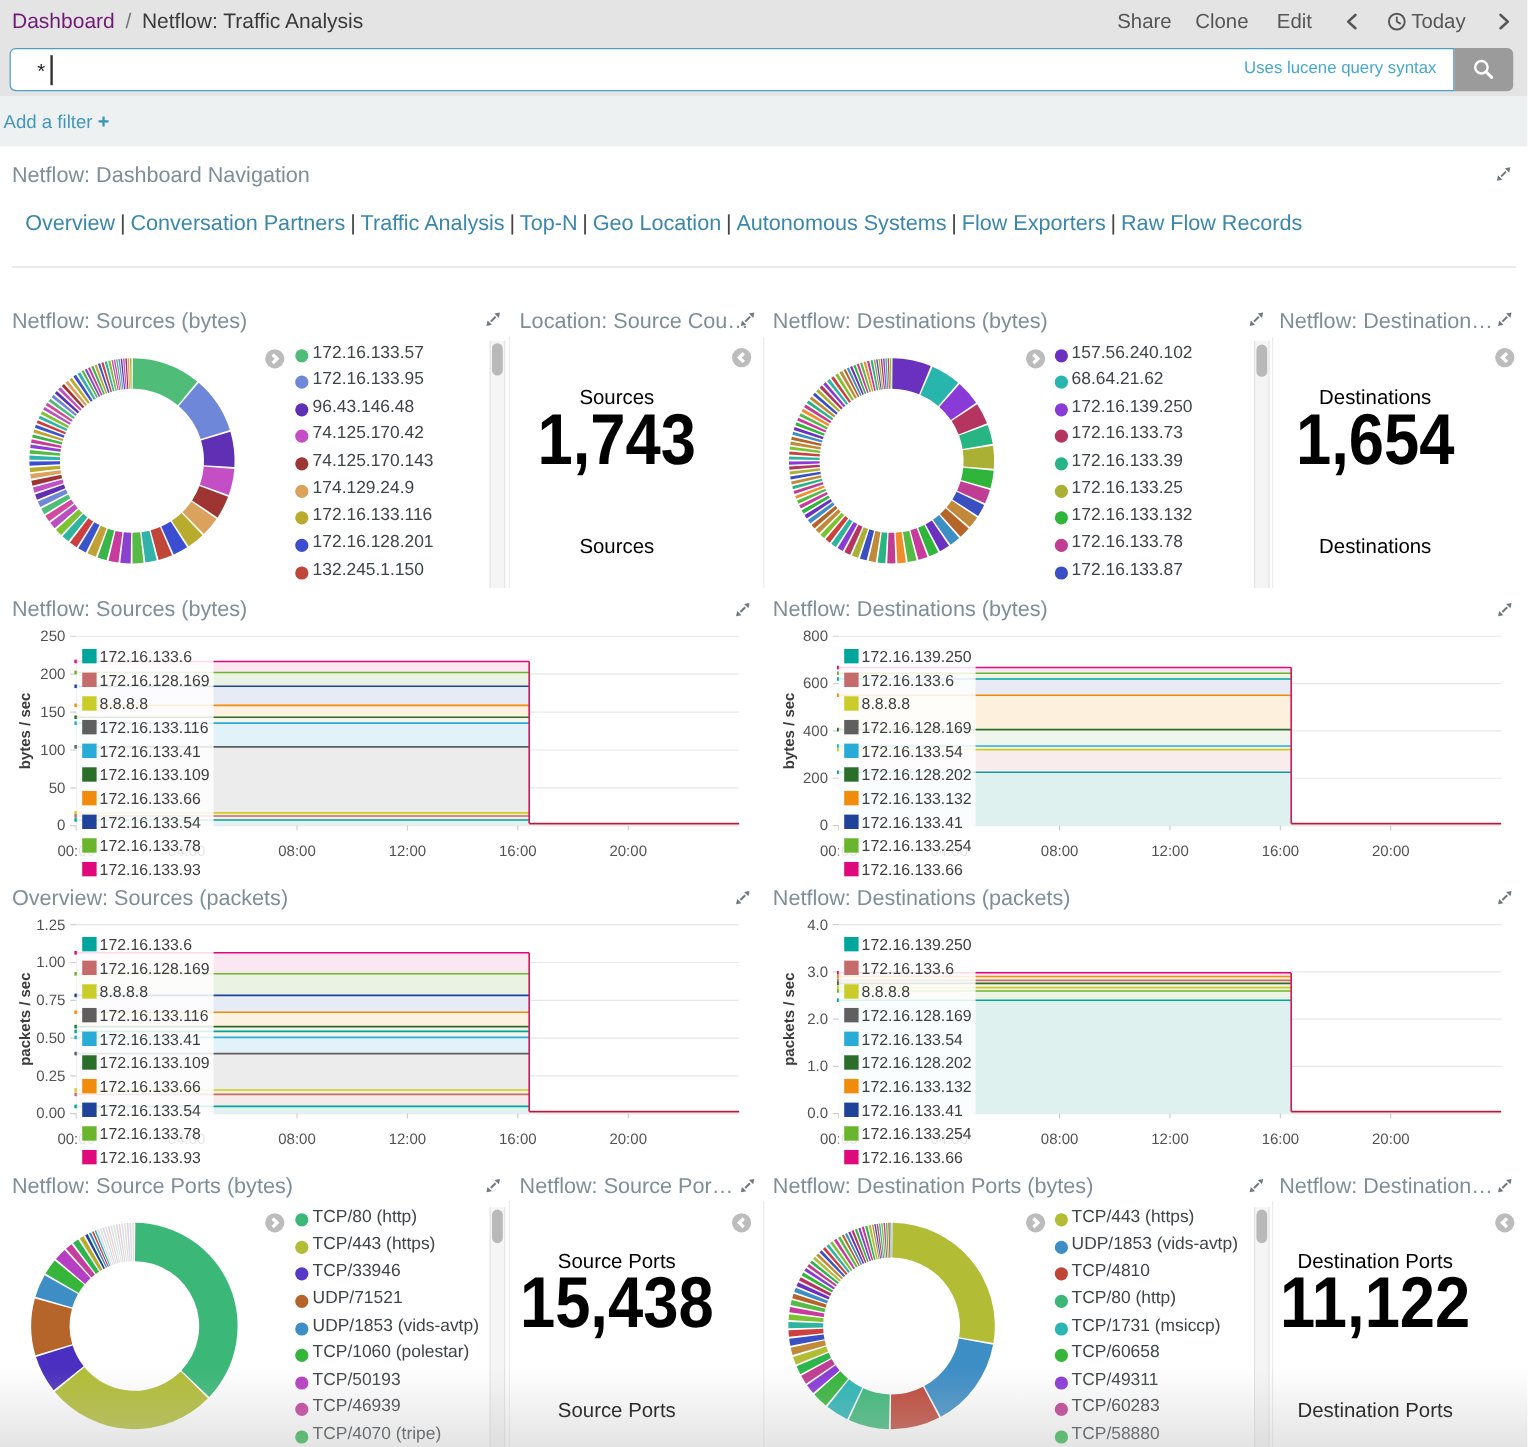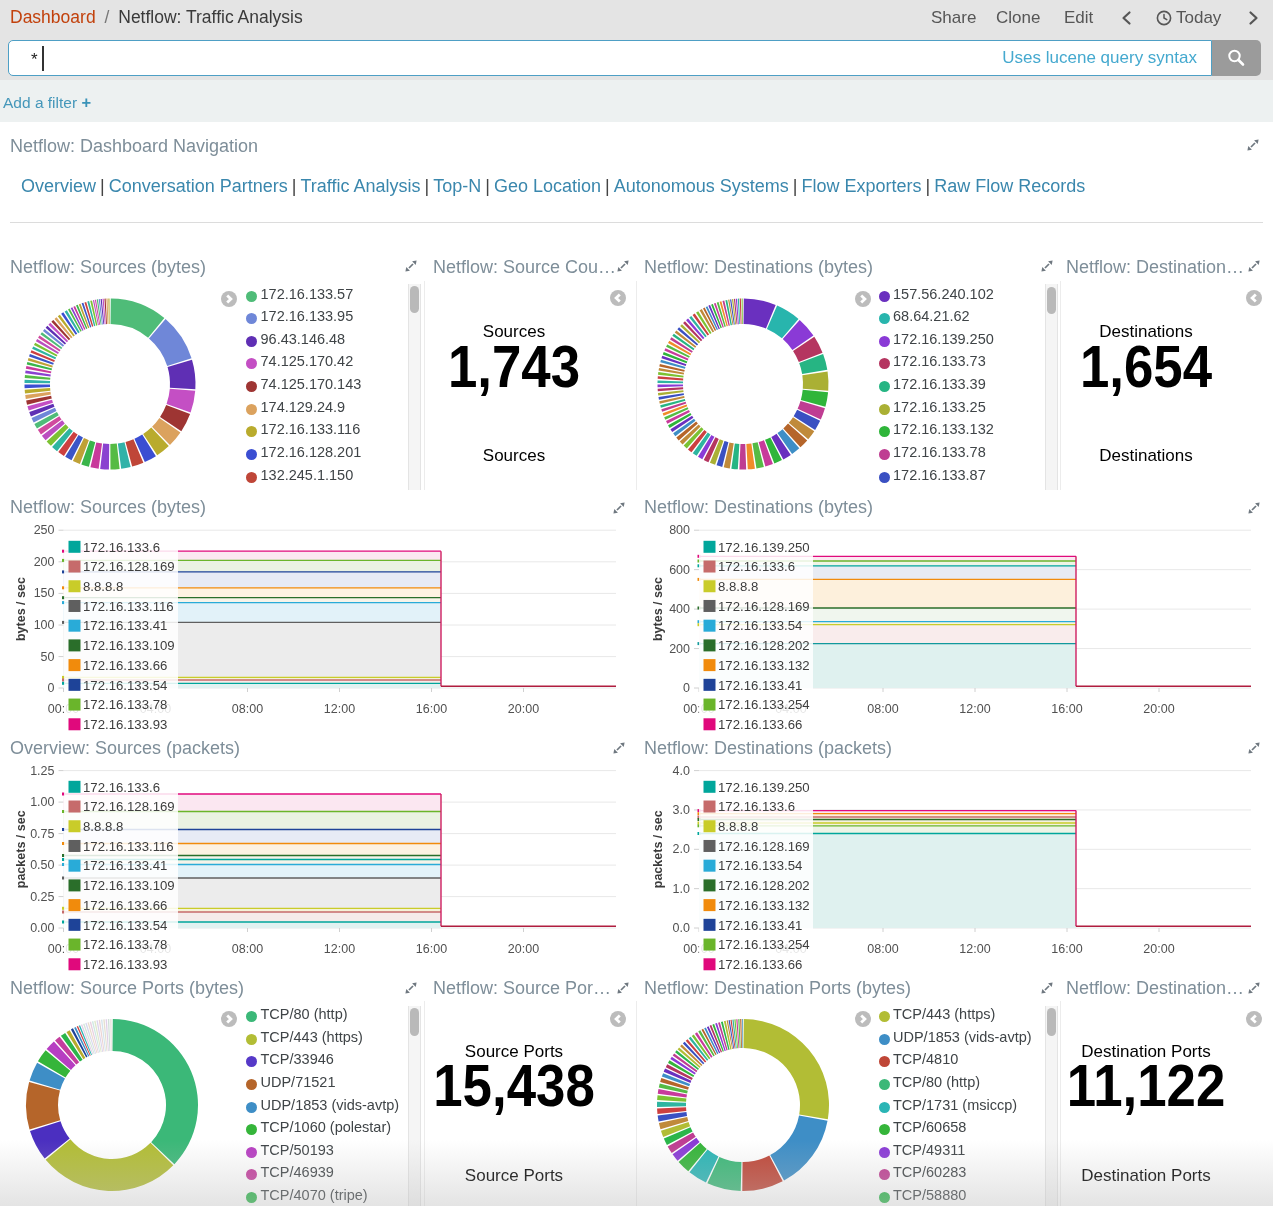--- a/index.html
+++ b/index.html
@@ -14,21 +14,21 @@
 .metric { position:absolute; width:260px; text-align:center; color:#000; }
 .num { font-size:60px; font-weight:bold; transform:scaleX(0.88); transform-origin:center top; }
 </style></head>
 <body>
 <div id="page">
 
 <div class="abs" style="left:0;top:0;width:1273px;height:80px;background:#e4e4e4"></div>
 <div class="abs" style="left:0;top:80px;width:1273px;height:42px;background:#edf1f1"></div>
 
 <div class="abs" style="left:10px;top:7px;font-size:17.5px;color:#3a3a3a">
-  <span style="color:#c2410c">Dashboard</span>
+  <span style="color:#701a75">Dashboard</span>
   <span style="color:#777;padding:0 4px">/</span>
   Netflow: Traffic Analysis
 </div>
 
 <span class="abs" style="left:931px;top:8px;font-size:17px;color:#565656">Share</span>
 <span class="abs" style="left:996px;top:8px;font-size:17px;color:#565656">Clone</span>
 <span class="abs" style="left:1064px;top:8px;font-size:17px;color:#565656">Edit</span>
 <svg class="abs" style="left:1120px;top:10px" width="13" height="16" viewBox="0 0 13 16">
       <polyline points="9.5,2.5 3.5,8 9.5,13.5" fill="none" stroke="#565656" stroke-width="2.2" stroke-linecap="round" stroke-linejoin="round"></polyline>
     </svg>
@@ -37,21 +37,21 @@
       <path d="M8,4.4 L8,8 L10.8,9.7" fill="none" stroke="#565656" stroke-width="1.5" stroke-linecap="round"></path>
     </svg>
 <span class="abs" style="left:1176px;top:8px;font-size:17px;color:#565656">Today</span>
 <svg class="abs" style="left:1247px;top:10px" width="13" height="16" viewBox="0 0 13 16">
       <polyline points="3.5,2.5 9.5,8 3.5,13.5" fill="none" stroke="#565656" stroke-width="2.2" stroke-linecap="round" stroke-linejoin="round"></polyline>
     </svg>
 
 <div class="abs" style="left:8px;top:40px;width:1204px;height:36px;background:#fff;border:1px solid #4e9fc5;border-radius:5px 0 0 5px">
   <span class="abs" style="left:22px;top:9px;font-size:17px;color:#222">*</span>
   <span class="abs" style="left:33px;top:5px;width:1.5px;height:25px;background:#333"></span>
-  <span class="abs" style="right:14px;top:7px;font-size:17px;color:#45a9cf">Uses lucene query syntax</span>
+  <span class="abs" style="right:14px;top:7px;font-size:14px;color:#45a9cf">Uses lucene query syntax</span>
 </div>
 <div class="abs" style="left:1212px;top:40px;width:49px;height:36px;background:#9b9b9b;border-radius:0 5px 5px 0">
   <svg width="49" height="36" viewBox="0 0 49 36">
         <g stroke="#fff" fill="none">
           <circle cx="22.5" cy="16" r="5.2" stroke-width="2"></circle>
           <line x1="26.5" y1="20" x2="31" y2="24.5" stroke-width="2.6" stroke-linecap="round"></line>
         </g>
       </svg>
 </div>
 <div class="abs" style="left:3px;top:93px;font-size:15.5px;color:#4597ba">Add a filter <span style="font-weight:bold;color:#3a93b8;font-size:16.5px">+</span></div>
@@ -163,21 +163,21 @@
 <span class="ltxt" style="left:260.5px;top:398.6px">174.129.24.9</span>
 <span class="ldot" style="left:246.0px;top:426.2px;background:#b9ab2d"></span>
 <span class="ltxt" style="left:260.5px;top:421.2px">172.16.133.116</span>
 <span class="ldot" style="left:246.0px;top:448.8px;background:#3b4ed2"></span>
 <span class="ltxt" style="left:260.5px;top:443.8px">172.16.128.201</span>
 <span class="ldot" style="left:246.0px;top:471.5px;background:#bf4638"></span>
 <span class="ltxt" style="left:260.5px;top:466.5px">132.245.1.150</span>
 <div class="sbtrack" style="left:407.5px;top:284px;height:206px"></div>
     <div class="sbthumb" style="left:409.5px;top:286px;height:27px"></div>
 
-<div class="ptitle" style="left:433px;top:257px">Netflow: Source Cou…</div>
+<div class="ptitle" style="left:433px;top:257px">Location: Source Cou…</div>
 <svg class="exp" style="left:616px;top:259px" width="14" height="14" viewBox="0 0 14 14">
       <g stroke="#6f7880" stroke-width="1.7" fill="#6f7880">
         <path d="M5.0,9.0 L9.0,5.0" fill="none"></path>
         <polygon points="12.6,1.4 8.1,2.3 11.7,5.9" stroke="none"></polygon>
         <polygon points="1.4,12.6 2.3,8.1 5.9,11.7" stroke="none"></polygon>
       </g>
     </svg>
 <svg class="abs" style="left:602px;top:282px" width="32" height="32">
       <circle cx="16" cy="16" r="8" fill="#bcbcbc"></circle>
       <polyline points="17.8,12.4 14.1,16.0 17.8,19.6" fill="none" stroke="#fff" stroke-width="2.8" stroke-linecap="butt" stroke-linejoin="miter"></polyline>

